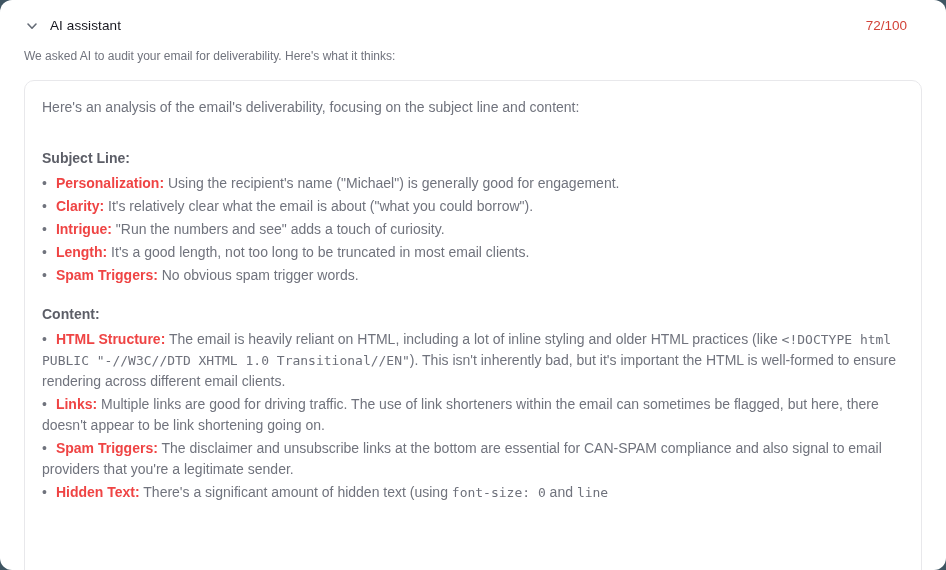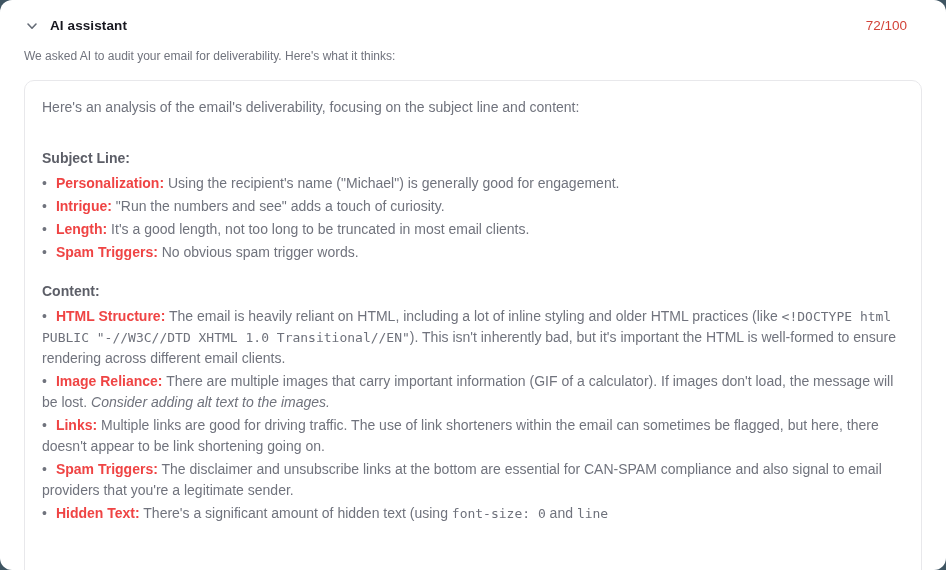--- a/index.html
+++ b/index.html
@@ -24,21 +24,21 @@
   .chevron {
     width: 14px; height: 14px;
     display: inline-flex;
     align-items: center;
     justify-content: center;
     margin-right: 11px;
     cursor: pointer;
   }
   .title {
     font-size: 13.5px;
-    font-weight: bold;
+    font-weight: normal;
     color: #17171f;
     letter-spacing: 0.1px;
   }
   .spacer { flex: 1; }
   .score {
     font-size: 13.5px;
     font-weight: normal;
     color: #d24237;
   }
   .intro {
@@ -110,25 +110,25 @@
     <span class="score">72/100</span>
   </div>
 
   <p class="intro">We asked AI to audit your email for deliverability. Here's what it thinks:</p>
 
   <div class="card">
     <p class="lead">Here's an analysis of the email's deliverability, focusing on the subject line and content:</p>
     <div id="sections">
         <p class="sec-heading">Subject Line:</p>
         <p class="bullet"><span class="marker">•</span><span class="lbl">Personalization:</span><span class="seg-normal"> Using the recipient's name ("Michael") is generally good for engagement.</span></p>
+        <p class="bullet"><span class="marker">•</span><span class="lbl">Clarity:</span><span class="seg-normal"> It's relatively clear what the email is about ("what you could borrow").</span></p>
         <p class="bullet"><span class="marker">•</span><span class="lbl">Intrigue:</span><span class="seg-normal"> "Run the numbers and see" adds a touch of curiosity.</span></p>
         <p class="bullet"><span class="marker">•</span><span class="lbl">Length:</span><span class="seg-normal"> It's a good length, not too long to be truncated in most email clients.</span></p>
         <p class="bullet"><span class="marker">•</span><span class="lbl">Spam Triggers:</span><span class="seg-normal"> No obvious spam trigger words.</span></p>
         <p class="sec-heading">Content:</p>
         <p class="bullet"><span class="marker">•</span><span class="lbl">HTML Structure:</span><span class="seg-normal"> The email is heavily reliant on HTML, including a lot of inline styling and older HTML practices (like </span><span class="seg-mono">&lt;!DOCTYPE html PUBLIC "-//W3C//DTD XHTML 1.0 Transitional//EN"</span><span class="seg-normal">). This isn't inherently bad, but it's important the HTML is well-formed to ensure rendering across different email clients.</span></p>
-        <p class="bullet"><span class="marker">•</span><span class="lbl">Image Reliance:</span><span class="seg-normal"> There are multiple images that carry important information (GIF of a calculator). If images don't load, the message will be lost. </span><span class="seg-italic">Consider adding alt text to the images.</span></p>
         <p class="bullet"><span class="marker">•</span><span class="lbl">Links:</span><span class="seg-normal"> Multiple links are good for driving traffic. The use of link shorteners within the email can sometimes be flagged, but here, there doesn't appear to be link shortening going on.</span></p>
         <p class="bullet"><span class="marker">•</span><span class="lbl">Spam Triggers:</span><span class="seg-normal"> The disclaimer and unsubscribe links at the bottom are essential for CAN-SPAM compliance and also signal to email providers that you're a legitimate sender.</span></p>
         <p class="bullet"><span class="marker">•</span><span class="lbl">Hidden Text:</span><span class="seg-normal"> There's a significant amount of hidden text (using </span><span class="seg-mono">font-size: 0</span><span class="seg-normal"> and </span><span class="seg-mono">line</span></p>
       </div>
   </div>
 
 </div>
 
 </body></html>

